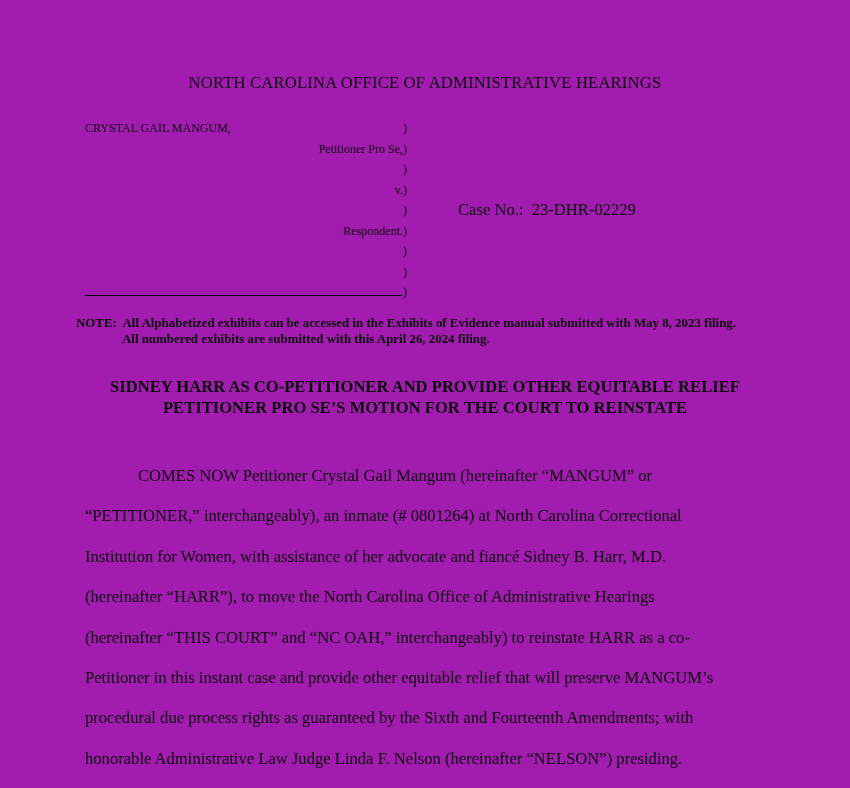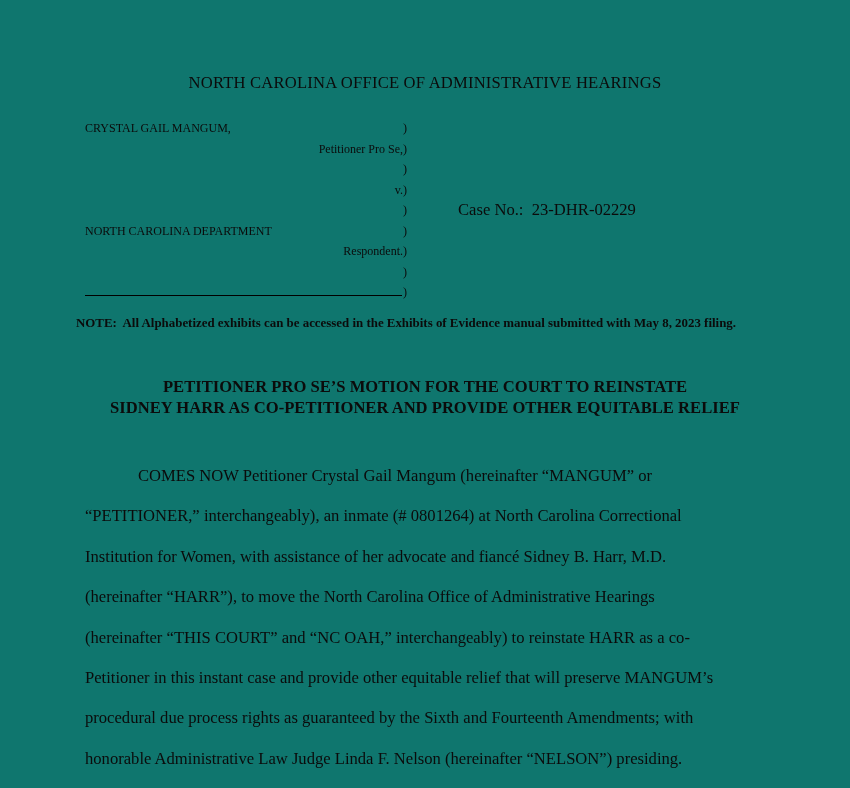--- a/index.html
+++ b/index.html
@@ -1,20 +1,20 @@
 <!DOCTYPE html>
 <html><head>
 <meta charset="utf-8">
 <style>
   * { margin:0; padding:0; box-sizing:border-box; }
   html, body { background:#ffffff; }
   .page {
     position:relative;
     width:850px; height:788px;
-    background:#0f766e;
+    background:#a21caf;
     color:#0b0b0b;
     font-family:"Liberation Serif","DejaVu Serif",serif;
     overflow:hidden;
   }
   .court-header {
     position:absolute; top:73px; left:0; width:100%;
     text-align:center; font-size:16.6px; letter-spacing:0.2px;
   }
   .caption { position:absolute; left:85px; top:118px; width:600px; height:190px; }
   .cap-col-left  { position:absolute; left:0; top:0; width:318px; }
@@ -52,21 +52,20 @@
   <div class="court-header">NORTH CAROLINA OFFICE OF ADMINISTRATIVE HEARINGS</div>
 
   <div class="caption">
 
     <div class="cap-col-left">
       <div class="cap-row">CRYSTAL GAIL MANGUM,</div>
       <div class="cap-row cap-indent">Petitioner Pro Se,</div>
       <div class="cap-row"></div>
       <div class="cap-row cap-indent">v.</div>
       <div class="cap-row"></div>
-      <div class="cap-row">NORTH CAROLINA DEPARTMENT</div>
       <div class="cap-row cap-indent">Respondent.</div>
       <div class="cap-row"></div>
     </div>
 
     <div class="cap-col-parens">
       <div class="cap-row">)</div>
       <div class="cap-row">)</div>
       <div class="cap-row">)</div>
       <div class="cap-row">)</div>
       <div class="cap-row">)</div>
@@ -76,25 +75,26 @@
       <div class="cap-row">)</div>
     </div>
 
     <div class="cap-underline"></div>
 
     <div class="case-no">Case No.:  23-DHR-02229</div>
   </div>
 
   <div class="note">
     <div class="note-line">NOTE:  All Alphabetized exhibits can be accessed in the Exhibits of Evidence manual submitted with May 8, 2023 filing.</div>
+    <div class="note-line note-line2">All numbered exhibits are submitted with this April 26, 2024 filing.</div>
   </div>
 
   <div class="doc-title">
+    <div>SIDNEY HARR AS CO-PETITIONER AND PROVIDE OTHER EQUITABLE RELIEF</div>
     <div>PETITIONER PRO SE’S MOTION FOR THE COURT TO REINSTATE</div>
-    <div>SIDNEY HARR AS CO-PETITIONER AND PROVIDE OTHER EQUITABLE RELIEF</div>
   </div>
 
   <div class="body-text">
     <div class="body-line first">COMES NOW Petitioner Crystal Gail Mangum (hereinafter “MANGUM” or</div>
     <div class="body-line">“PETITIONER,” interchangeably), an inmate (# 0801264) at North Carolina Correctional</div>
     <div class="body-line">Institution for Women, with assistance of her advocate and fiancé Sidney B. Harr, M.D.</div>
     <div class="body-line">(hereinafter “HARR”), to move the North Carolina Office of Administrative Hearings</div>
     <div class="body-line">(hereinafter “THIS COURT” and “NC OAH,” interchangeably) to reinstate HARR as a co-</div>
     <div class="body-line">Petitioner in this instant case and provide other equitable relief that will preserve MANGUM’s</div>
     <div class="body-line">procedural due process rights as guaranteed by the Sixth and Fourteenth Amendments; with</div>

